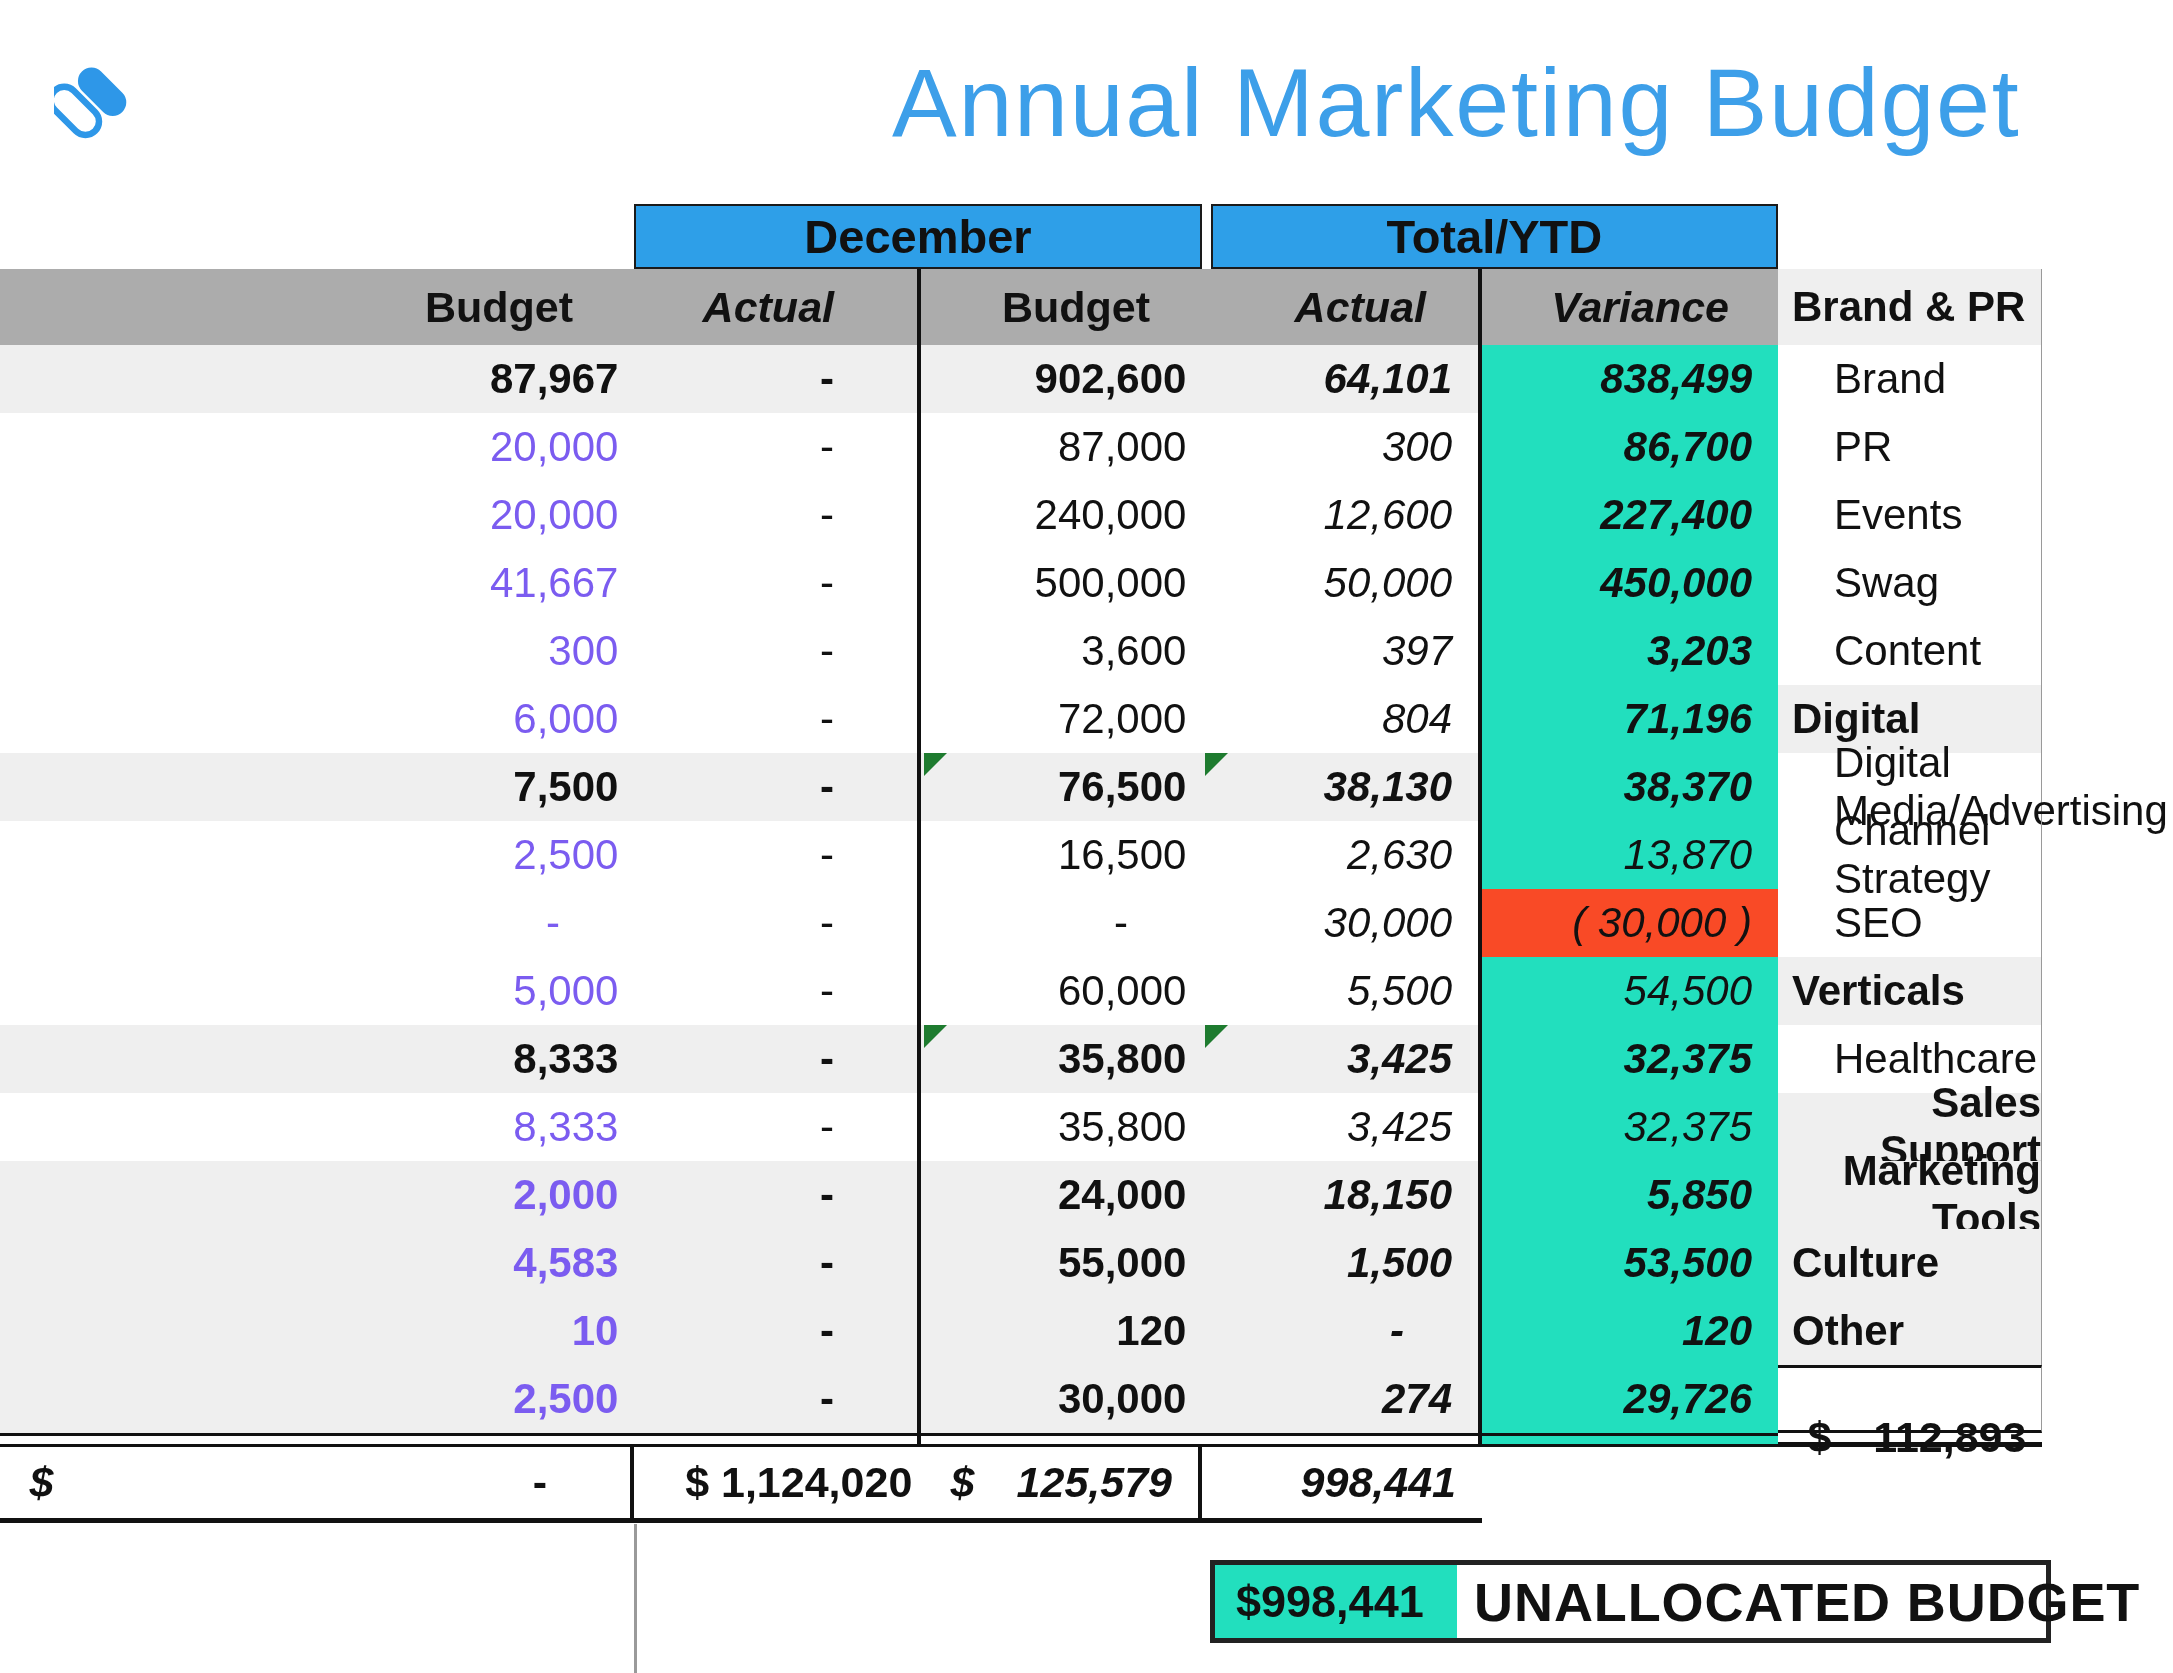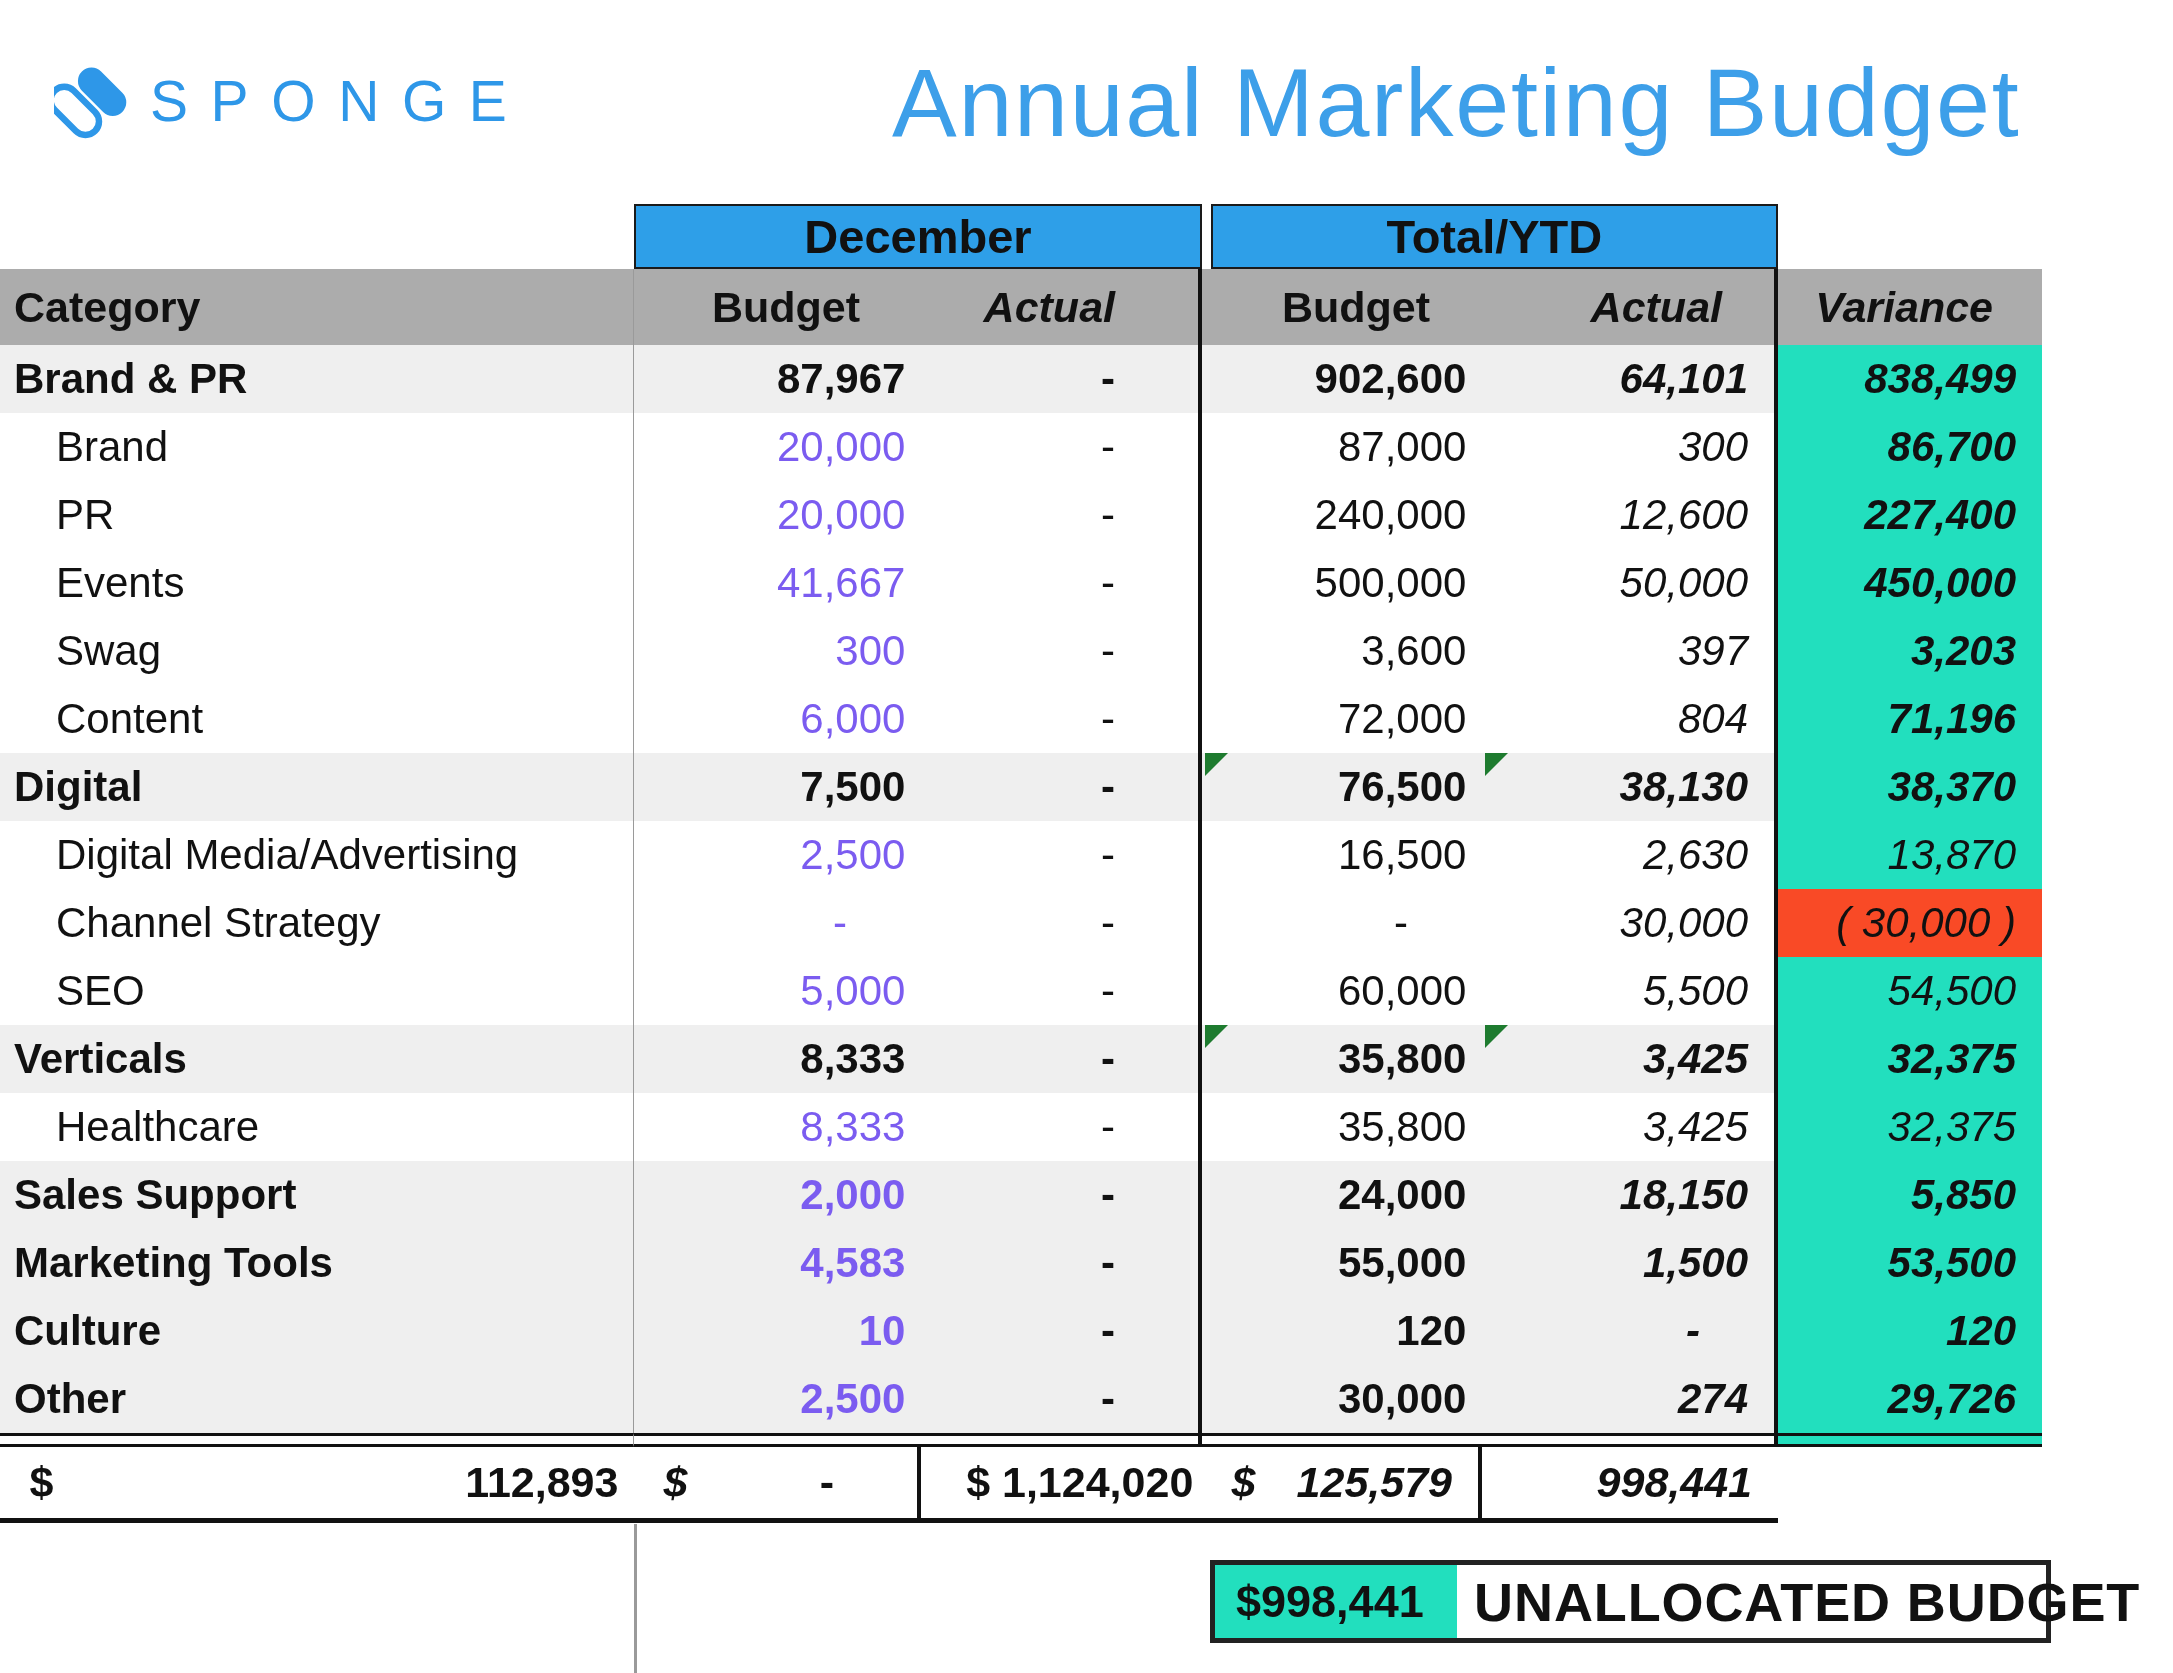--- a/index.html
+++ b/index.html
@@ -114,33 +114,31 @@
 </head>
 <body>
 
 <div class="logo">
   <svg viewBox="0 0 100 126">
     <g transform="rotate(45 50 62)">
       <rect x="12" y="24" width="80" height="38" rx="19" fill="#2e97e8"></rect>
       <rect x="4" y="70" width="80" height="38" rx="19" fill="none" stroke="#2e97e8" stroke-width="9"></rect>
     </g>
   </svg>
-  <span class="word">SPONGE</span>
 </div>
 
 <div class="page-title">Annual Marketing Budget</div>
 
 <div class="budget-table">
 
   <div class="cell h1blank"></div>
   <div class="cell h1blue h1dec">December</div>
   <div class="cell h1blue h1ytd">Total/YTD</div>
   <div class="cell h1blank"></div>
 
-  <div class="cell h2 cat vCat">Category</div>
   <div class="cell h2 num hBudget1">Budget</div>
   <div class="cell h2 num hActual1 ital vDec">Actual</div>
   <div class="cell h2 num hBudget2">Budget</div>
   <div class="cell h2 num hActual2 ital vYtd">Actual</div>
   <div class="cell h2 num hVar ital">Variance</div>
 
   <div id="data-rows" style="display:contents"><div class="cell cat vCat band b">Brand &amp; PR</div><div class="cell num decB band b">87,967</div><div class="cell num decA vDec band b">-</div><div class="cell num ytdB rel band b">902,600</div><div class="cell num ytdA ital rel vYtd band b">64,101</div><div class="cell num var ital b bgTeal">838,499</div><div class="cell cat vCat indent">Brand</div><div class="cell num decB purple">20,000</div><div class="cell num decA vDec">-</div><div class="cell num ytdB rel">87,000</div><div class="cell num ytdA ital rel vYtd">300</div><div class="cell num var ital b bgTeal">86,700</div><div class="cell cat vCat indent">PR</div><div class="cell num decB purple">20,000</div><div class="cell num decA vDec">-</div><div class="cell num ytdB rel">240,000</div><div class="cell num ytdA ital rel vYtd">12,600</div><div class="cell num var ital b bgTeal">227,400</div><div class="cell cat vCat indent">Events</div><div class="cell num decB purple">41,667</div><div class="cell num decA vDec">-</div><div class="cell num ytdB rel">500,000</div><div class="cell num ytdA ital rel vYtd">50,000</div><div class="cell num var ital b bgTeal">450,000</div><div class="cell cat vCat indent">Swag</div><div class="cell num decB purple">300</div><div class="cell num decA vDec">-</div><div class="cell num ytdB rel">3,600</div><div class="cell num ytdA ital rel vYtd">397</div><div class="cell num var ital b bgTeal">3,203</div><div class="cell cat vCat indent">Content</div><div class="cell num decB purple">6,000</div><div class="cell num decA vDec">-</div><div class="cell num ytdB rel">72,000</div><div class="cell num ytdA ital rel vYtd">804</div><div class="cell num var ital b bgTeal">71,196</div><div class="cell cat vCat band b">Digital</div><div class="cell num decB band b">7,500</div><div class="cell num decA vDec band b">-</div><div class="cell num ytdB rel band b">76,500<div class="flag"></div></div><div class="cell num ytdA ital rel vYtd band b">38,130<div class="flag"></div></div><div class="cell num var ital b bgTeal">38,370</div><div class="cell cat vCat indent">Digital Media/Advertising</div><div class="cell num decB purple">2,500</div><div class="cell num decA vDec">-</div><div class="cell num ytdB rel">16,500</div><div class="cell num ytdA ital rel vYtd">2,630</div><div class="cell num var ital bgTeal">13,870</div><div class="cell cat vCat indent">Channel Strategy</div><div class="cell num decB purple dash">-</div><div class="cell num decA vDec">-</div><div class="cell num ytdB rel dash">-</div><div class="cell num ytdA ital rel vYtd">30,000</div><div class="cell num var ital bgRed">( 30,000 )</div><div class="cell cat vCat indent">SEO</div><div class="cell num decB purple">5,000</div><div class="cell num decA vDec">-</div><div class="cell num ytdB rel">60,000</div><div class="cell num ytdA ital rel vYtd">5,500</div><div class="cell num var ital bgTeal">54,500</div><div class="cell cat vCat band b">Verticals</div><div class="cell num decB band b">8,333</div><div class="cell num decA vDec band b">-</div><div class="cell num ytdB rel band b">35,800<div class="flag"></div></div><div class="cell num ytdA ital rel vYtd band b">3,425<div class="flag"></div></div><div class="cell num var ital b bgTeal">32,375</div><div class="cell cat vCat indent">Healthcare</div><div class="cell num decB purple">8,333</div><div class="cell num decA vDec">-</div><div class="cell num ytdB rel">35,800</div><div class="cell num ytdA ital rel vYtd">3,425</div><div class="cell num var ital bgTeal">32,375</div><div class="cell cat vCat band b">Sales Support</div><div class="cell num decB band b purple">2,000</div><div class="cell num decA vDec band b">-</div><div class="cell num ytdB rel band b">24,000</div><div class="cell num ytdA ital rel vYtd band b">18,150</div><div class="cell num var ital b bgTeal">5,850</div><div class="cell cat vCat band b">Marketing Tools</div><div class="cell num decB band b purple">4,583</div><div class="cell num decA vDec band b">-</div><div class="cell num ytdB rel band b">55,000</div><div class="cell num ytdA ital rel vYtd band b">1,500</div><div class="cell num var ital b bgTeal">53,500</div><div class="cell cat vCat band b">Culture</div><div class="cell num decB band b purple">10</div><div class="cell num decA vDec band b">-</div><div class="cell num ytdB rel band b">120</div><div class="cell num ytdA ital rel vYtd band b dash">-</div><div class="cell num var ital b bgTeal">120</div><div class="cell cat vCat band b">Other</div><div class="cell num decB band b purple">2,500</div><div class="cell num decA vDec band b">-</div><div class="cell num ytdB rel band b">30,000</div><div class="cell num ytdA ital rel vYtd band b">274</div><div class="cell num var ital b bgTeal">29,726</div></div>
 
   <div class="cell sep vCat"></div>
   <div class="cell sep"></div>

